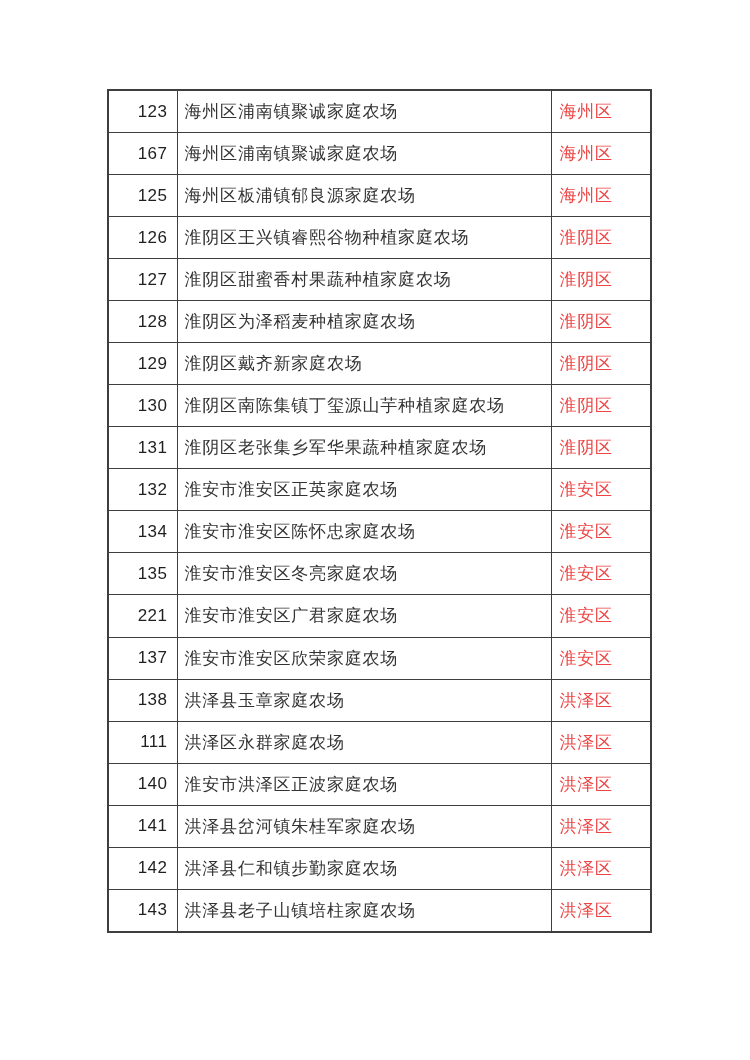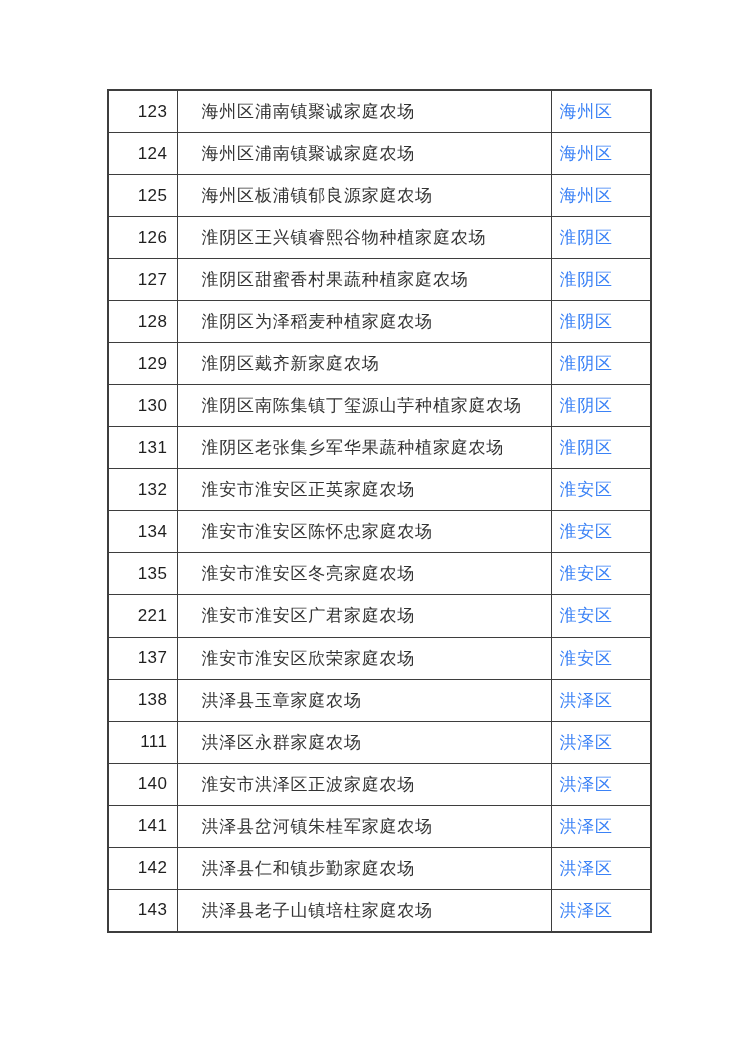--- a/index.html
+++ b/index.html
@@ -35,32 +35,32 @@
   td.cell-num {
     text-align: right;
     padding-right: 9px;
     font-family: "Liberation Sans", sans-serif;
     font-size: 17px;
     color: #1f1f1f;
     letter-spacing: 0.5px;
   }
   td.cell-name {
     text-align: left;
-    padding-left: 24px;
+    padding-left: 7px;
     font-family: "Liberation Serif", serif;
     font-size: 17px;
     color: #333333;
     letter-spacing: 0.8px;
   }
   td.cell-district {
     text-align: left;
     padding-left: 8px;
     font-family: "Liberation Serif", serif;
     font-size: 17px;
-    color: #3b82f6;
+    color: #ef4444;
     letter-spacing: 0.8px;
   }
 </style>
 </head>
 <body>
 
 <div class="page">
   <table class="farm-table">
     <colgroup>
       <col style="width:69px">
@@ -68,21 +68,21 @@
       <col style="width:100px">
     </colgroup>
     <tbody>
 
     <tr class="farm-row">
         <td class="cell-num">123</td>
         <td class="cell-name">海州区浦南镇聚诚家庭农场</td>
         <td class="cell-district">海州区</td>
       </tr>
         <tr class="farm-row">
-        <td class="cell-num">124</td>
+        <td class="cell-num">167</td>
         <td class="cell-name">海州区浦南镇聚诚家庭农场</td>
         <td class="cell-district">海州区</td>
       </tr>
         <tr class="farm-row">
         <td class="cell-num">125</td>
         <td class="cell-name">海州区板浦镇郁良源家庭农场</td>
         <td class="cell-district">海州区</td>
       </tr>
         <tr class="farm-row">
         <td class="cell-num">126</td>

